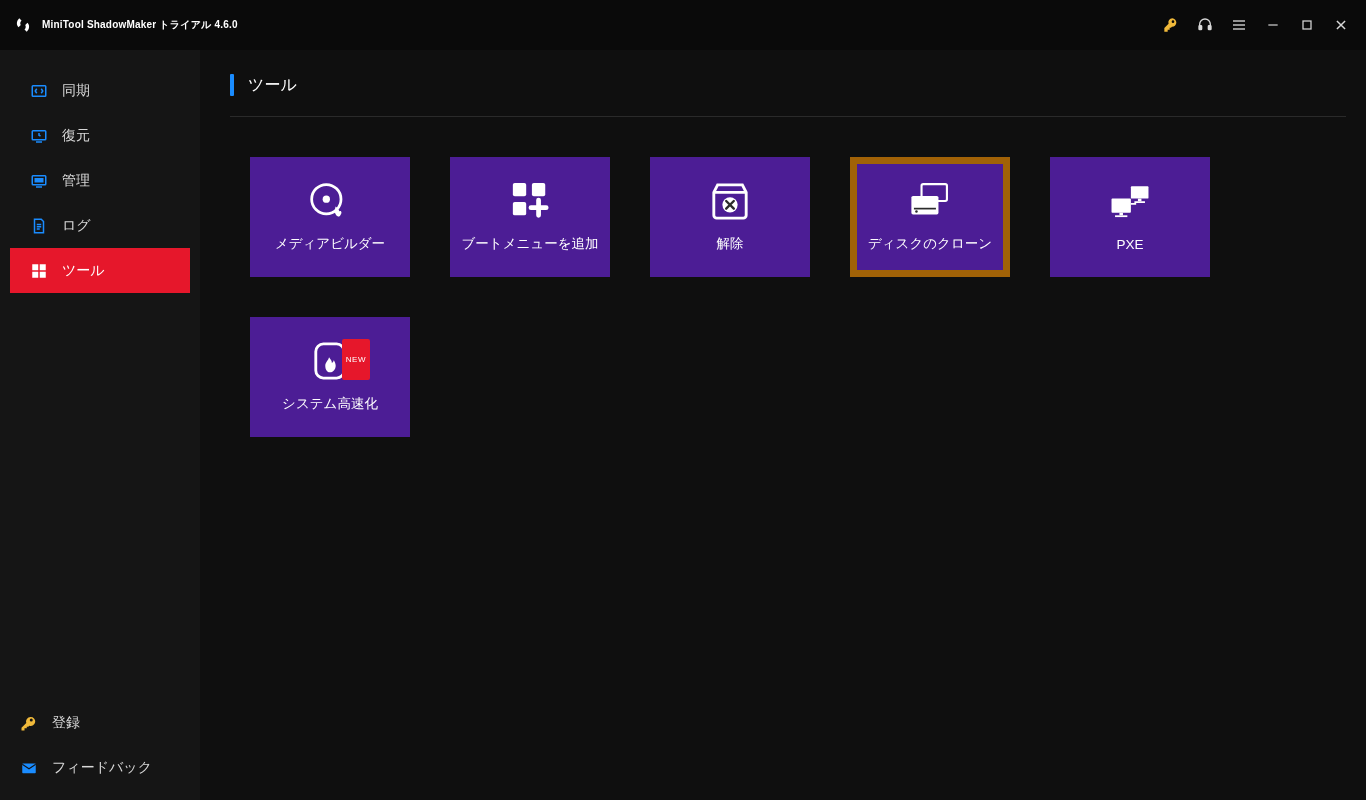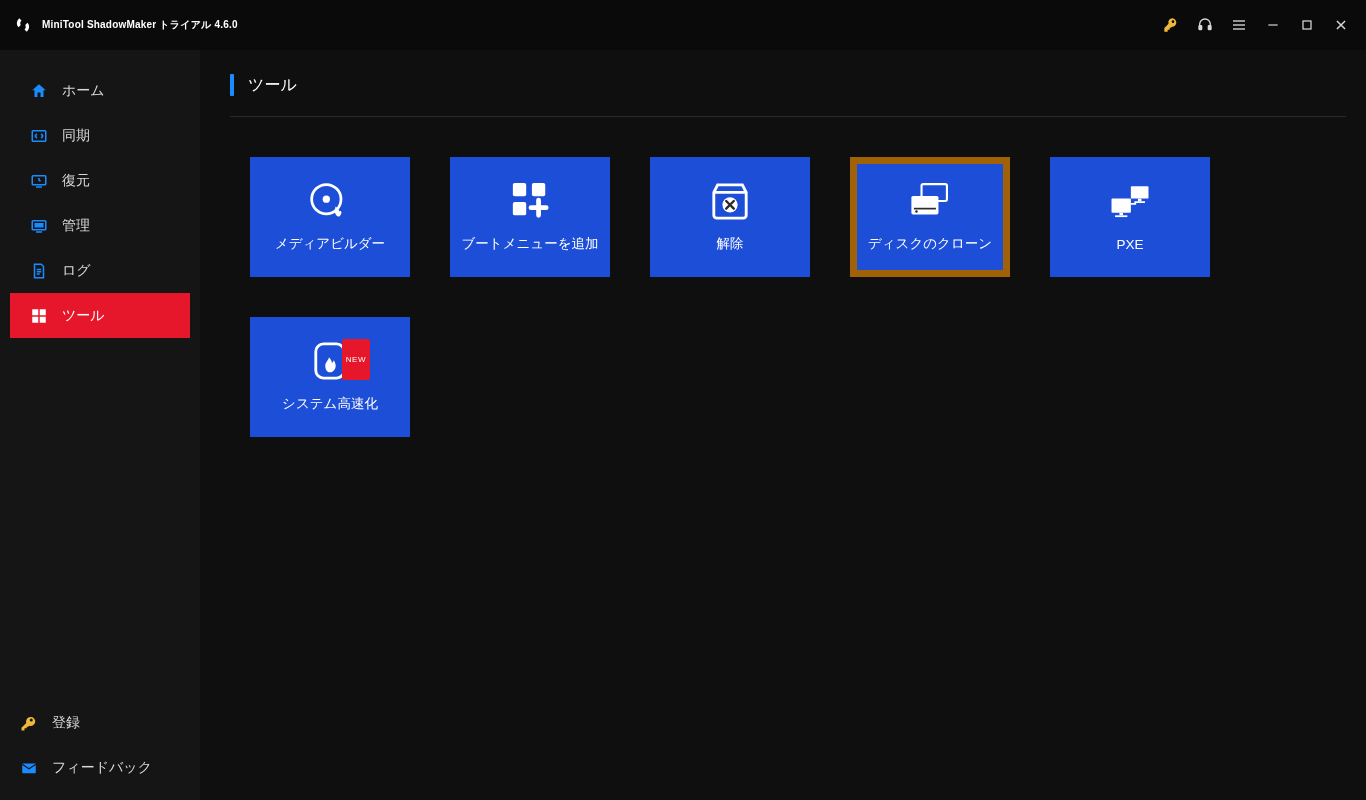--- a/index.html
+++ b/index.html
@@ -66,21 +66,21 @@
       display: flex; align-items: center; gap: 14px;
       padding-bottom: 20px;
       border-bottom: 1px solid #2a2a2a;
       margin-bottom: 40px;
     }
     .accent-bar { width: 4px; height: 22px; background: #1a8cff; border-radius: 1px; }
     .page-title { font-size: 16px; color: #ffffff; font-weight: 500; }
     .tiles { display: flex; flex-wrap: wrap; gap: 40px; padding-left: 20px; }
     .tile {
       width: 160px; height: 120px;
-      background: #1d4ed8;
+      background: #4c1d95;
       display: flex; flex-direction: column;
       align-items: center; justify-content: center;
       gap: 14px;
       cursor: pointer;
       position: relative;
     }
     .tile.highlight { border: 7px solid #a16207; box-sizing: border-box; }
     .tile-icon { width: 44px; height: 40px; color: #ffffff; display:flex; align-items:center; justify-content:center; }
     .tile-label { font-size: 13.5px; color: #ffffff; }
     .new-badge {
@@ -140,26 +140,20 @@
           <path d="M5 5l14 14M19 5L5 19"></path>
         </svg>
     </div>
   </div>
 </div>
 
 <div class="body-wrap">
   <div class="sidebar">
     <div class="sidebar-inset">
       <div class="sidebar-item">
-        <span class="ic"><svg viewBox="0 0 24 24" fill="currentColor">
-              <path d="M12 3l9 8h-3v9h-4v-6H10v6H6v-9H3z"></path>
-            </svg></span>
-        <span>ホーム</span>
-      </div>
-      <div class="sidebar-item">
         <span class="ic"><svg viewBox="0 0 24 24" fill="none" stroke="currentColor" stroke-width="2">
               <rect x="3" y="5" width="18" height="14" rx="1"></rect>
               <path d="M9 9l-2 3 2 3M15 9l2 3-2 3"></path>
             </svg></span>
         <span>同期</span>
       </div>
       <div class="sidebar-item">
         <span class="ic"><svg viewBox="0 0 24 24" fill="none" stroke="currentColor" stroke-width="2">
               <rect x="3" y="5" width="18" height="12" rx="1"></rect>
               <path d="M12 8v3l2 1"></path>

